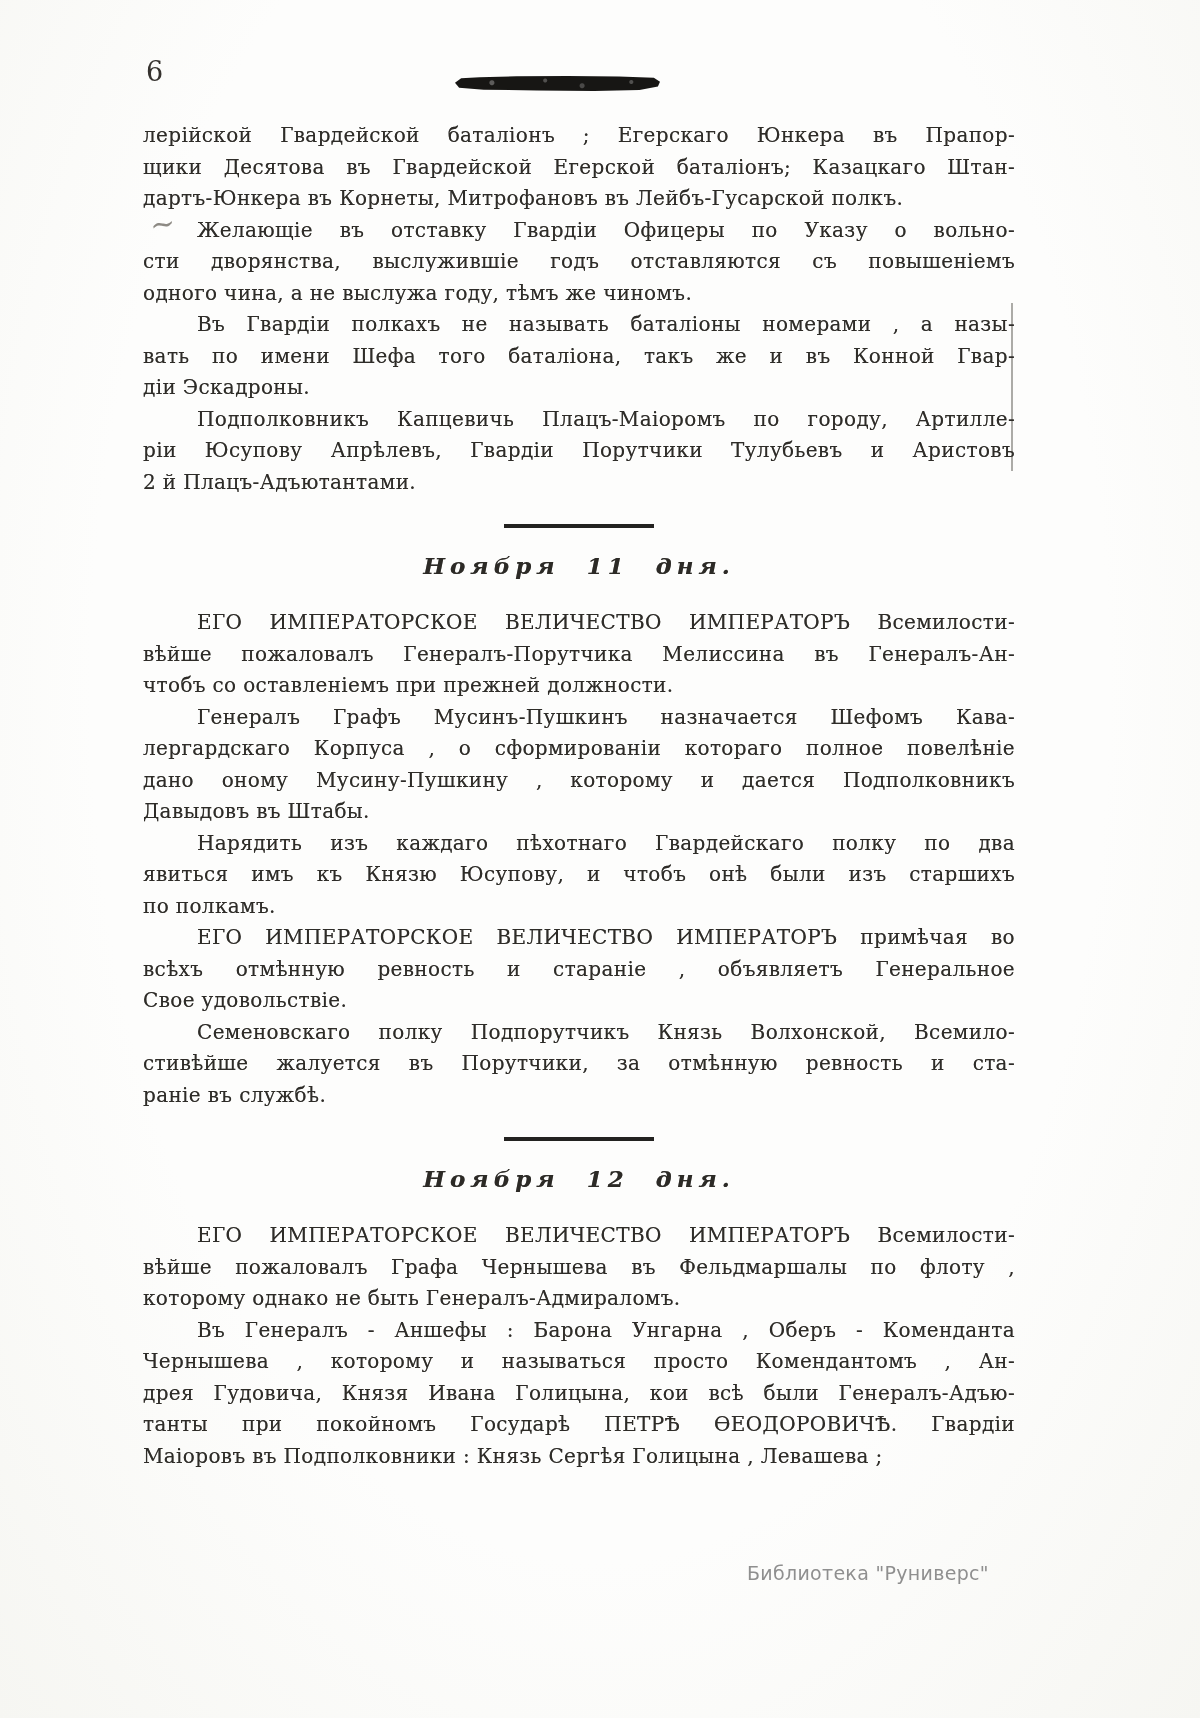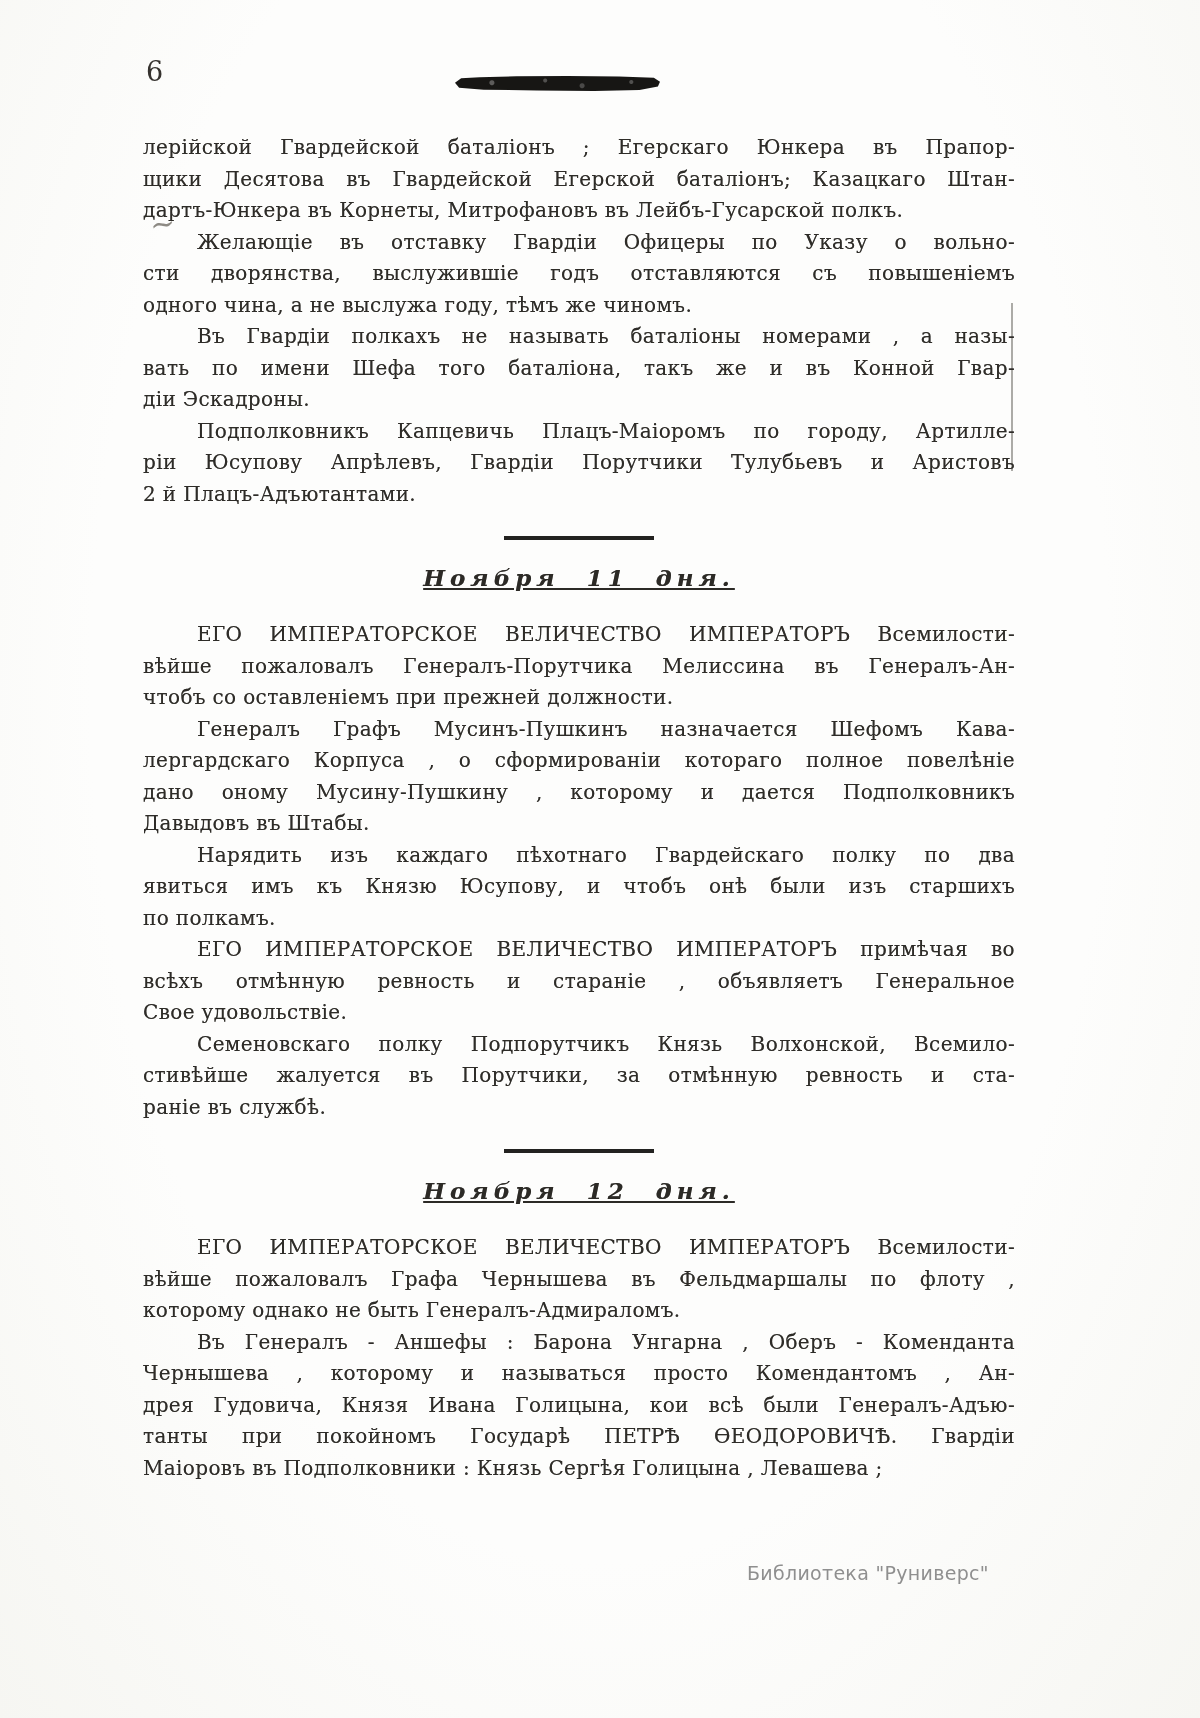--- a/index.html
+++ b/index.html
@@ -36,21 +36,21 @@
     position: absolute; left: 150px; top: 206px;
     font-size: 30px; color: #8d8a84;
     transform: rotate(-8deg);
   }
   .scan-line {
     position: absolute; left: 1011px; top: 303px;
     width: 2px; height: 168px;
     background: #6a6761; opacity: 0.55;
   }
   .text-block {
-    position: absolute; left: 143px; top: 132px; width: 872px;
+    position: absolute; left: 143px; top: 120px; width: 872px;
     font-size: 20px; line-height: 31.5px;
     letter-spacing: 0.35px;
     color: #2e2c28;
     text-shadow: 0 0 0.5px rgba(45,43,40,0.55);
   }
   .para { margin: 0; }
   .para .line { text-align: justify; text-align-last: justify; }
   .para .line:last-child { text-align-last: left; }
   .para.indent .line:first-child { text-indent: 54px; }
   .divider {
@@ -60,21 +60,20 @@
   }
   .heading {
     margin: 0 0 26px 0;
     text-align: center;
     font-size: 23px;
     font-style: italic;
     font-weight: 700;
     letter-spacing: 5px;
     word-spacing: 14px;
     color: #2c2a26;
-    text-decoration: underline;
   }
   .watermark {
     position: absolute; left: 747px; top: 1562px;
     font-family: "DejaVu Sans", "Liberation Sans", sans-serif;
     font-size: 19px;
     color: #8f8f8f;
     letter-spacing: 0.3px;
   }
 </style>
 </head>

